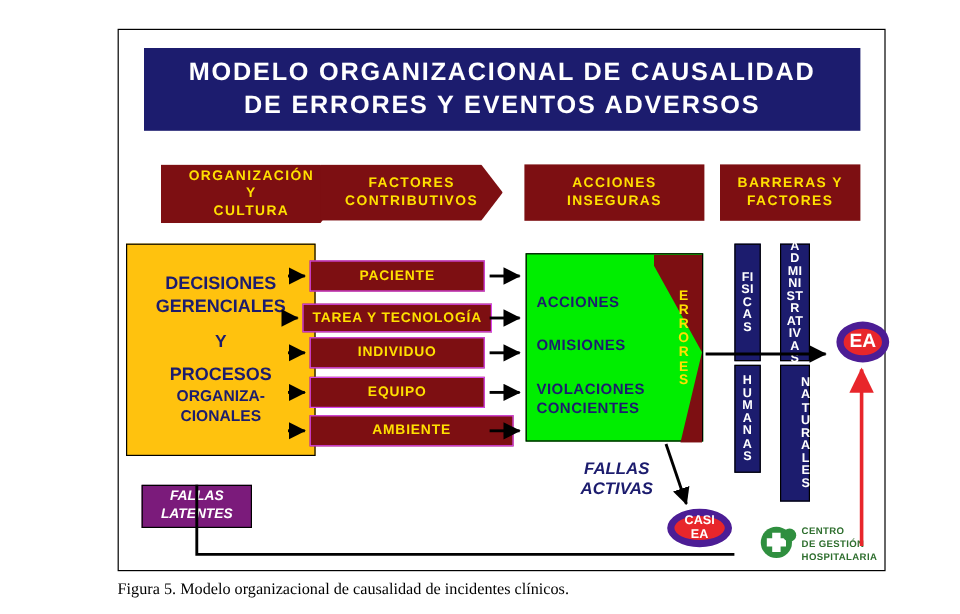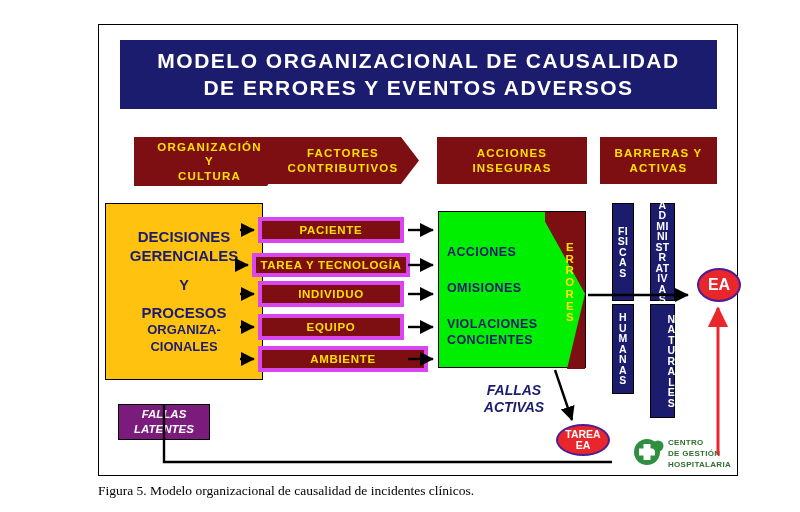--- a/index.html
+++ b/index.html
@@ -77,21 +77,21 @@
     padding: 4px;
   }
   .yellow-box .l1 { font-size: 15px; }
   .yellow-box .spacer { height: 10px; }
   .yellow-box .small { font-size: 13px; }
 
   
   .red-box {
     background: #7d0f12;
     color: #ffe000;
-    border: 4px solid #d946ef;
+    border: 1px solid #d946ef;
     font-weight: bold;
     font-size: 11.5px;
     letter-spacing: 0.7px;
     display: flex; align-items: center; justify-content: center;
     text-align: center;
   }
 
   
   .green-box {
     left: 438px; top: 211px; width: 148px; height: 157px;
@@ -159,21 +159,21 @@
     font-style: italic;
     font-size: 14px;
     text-align: center;
     line-height: 1.25;
     display: flex; align-items: center; justify-content: center;
   }
 
   
   .ellipse {
     border-radius: 50%;
-    border: 2px solid #4c1d95;
+    border: 6px solid #4c1d95;
     display: flex; align-items: center; justify-content: center;
     text-align: center;
     font-weight: bold;
     color: #ffffff;
   }
   .casi-ea {
     left: 556px; top: 424px; width: 54px; height: 32px;
     background: #e8262b;
     font-size: 10.5px;
     line-height: 1.05;
@@ -234,21 +234,21 @@
 CONTRIBUTIVOS</span>
   </div>
 
   <div class="abs chev plain" style="left:437px; top:137px; width:150px; height:47px;">
     <span style="white-space:pre-line;">ACCIONES
 INSEGURAS</span>
   </div>
 
   <div class="abs chev plain" style="left:600px; top:137px; width:117px; height:47px;">
     <span style="white-space:pre-line;">BARRERAS Y
-ACTIVAS</span>
+FACTORES</span>
   </div>
 
   <div class="abs yellow-box">
     <div class="l1">DECISIONES</div>
     <div class="l1">GERENCIALES</div>
     <div class="spacer"></div>
     <div>Y</div>
     <div class="spacer"></div>
     <div class="l1">PROCESOS</div>
     <div class="small">ORGANIZA-</div>
@@ -300,21 +300,21 @@
 LATENTES</span>
   </div>
 
 
   <div class="abs fallas-activas">
     <span style="white-space:pre-line;">FALLAS
 ACTIVAS</span>
   </div>
 
   <div class="abs ellipse casi-ea">
-    <span style="white-space:pre-line;">TAREA
+    <span style="white-space:pre-line;">CASI
 EA</span>
   </div>
   <div class="abs ellipse ea">
     <span>EA</span>
   </div>
 
   <div class="abs logo-wrap">
     <svg width="34" height="30" viewBox="0 0 34 30">
       <circle cx="15" cy="15" r="13" fill="#2f8f3f"></circle>
       <path d="M11.5 7 h7 v4.5 h4.5 v7 h-4.5 v4.5 h-7 v-4.5 h-4.5 v-7 h4.5 z" fill="#ffffff"></path>

